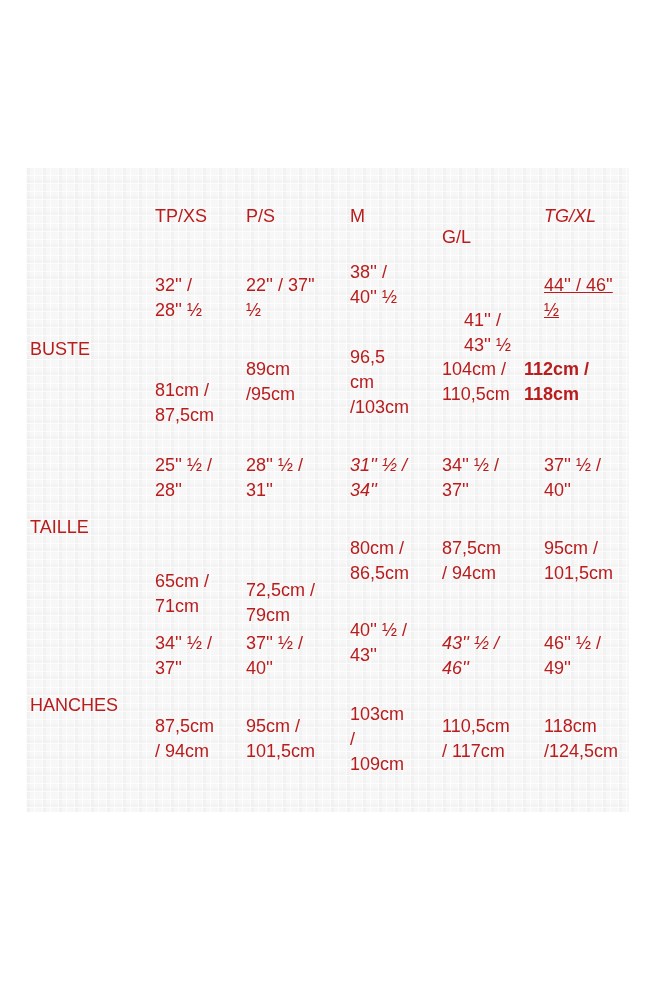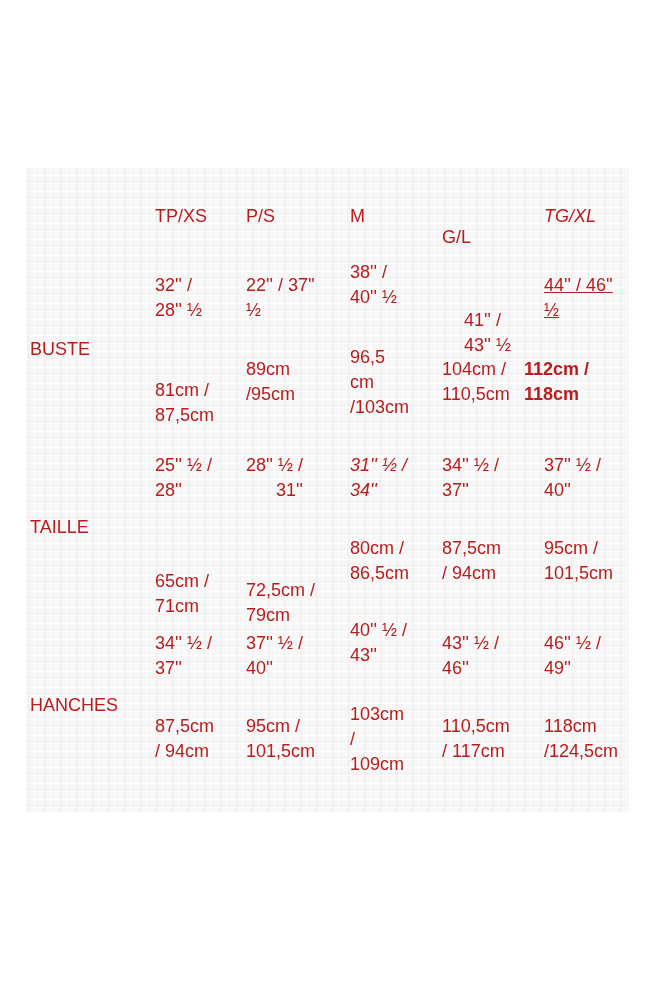--- a/index.html
+++ b/index.html
@@ -69,21 +69,21 @@
 cm
 /103cm</div>
 <div class="txt" style="left:442px; top:357px;">104cm /
 110,5cm</div>
 <div class="txt" style="left:524px; top:357px;font-weight:bold;">112cm /
 118cm</div>
 
 <div class="txt rowlabel" style="top:515px;">TAILLE</div>
 <div class="txt" style="left:155px; top:453px;">25'' ½ /
 28''</div>
-<div class="txt" style="left:246px; top:453px;text-align:right;">28'' ½ /
+<div class="txt" style="left:246px; top:453px;">28'' ½ /
 31''</div>
 <div class="txt" style="left:350px; top:453px;font-style:italic;">31'' ½ /
 34''</div>
 <div class="txt" style="left:442px; top:453px;">34'' ½ /
 37''</div>
 <div class="txt" style="left:544px; top:453px;">37'' ½ /
 40''</div>
 <div class="txt" style="left:155px; top:536px;margin-top:33px;">65cm /
 71cm</div>
 <div class="txt" style="left:246px; top:536px;margin-top:42px;">72,5cm /
@@ -95,21 +95,21 @@
 <div class="txt" style="left:544px; top:536px;">95cm /
 101,5cm</div>
 
 <div class="txt rowlabel" style="top:693px;">HANCHES</div>
 <div class="txt" style="left:155px; top:631px;">34'' ½ /
 37''</div>
 <div class="txt" style="left:246px; top:631px;">37'' ½ /
 40''</div>
 <div class="txt" style="left:350px; top:618px;">40'' ½ /
 43''</div>
-<div class="txt" style="left:442px; top:631px;">43'' ½ /
+<div class="txt" style="left:442px; top:631px;font-style:italic;">43'' ½ /
 46''</div>
 <div class="txt" style="left:544px; top:631px;">46'' ½ /
 49''</div>
 <div class="txt" style="left:155px; top:714px;">87,5cm
 / 94cm</div>
 <div class="txt" style="left:246px; top:714px;">95cm /
 101,5cm</div>
 <div class="txt" style="left:350px; top:702px;">103cm
 /
 109cm</div>

